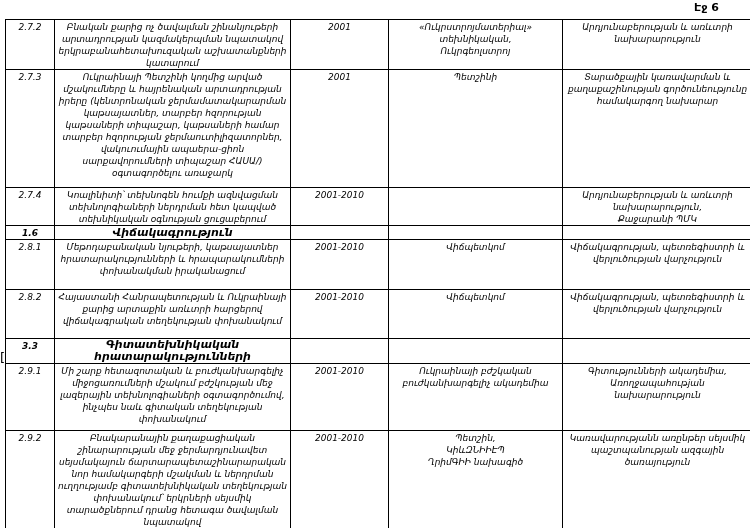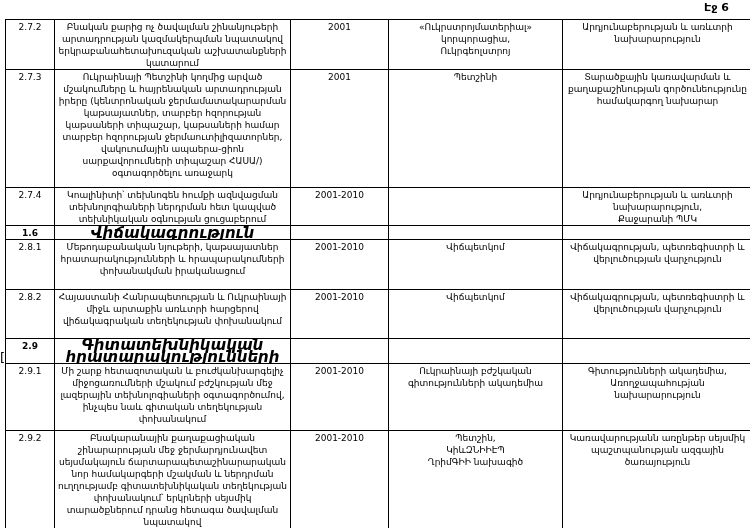--- a/index.html
+++ b/index.html
@@ -11,21 +11,21 @@
     width: 750px;
     height: 528px;
     overflow: hidden;
     position: relative;
     font-family: "DejaVu Sans", sans-serif;
     color: #000;
   }
   .page-number {
     position: absolute;
     top: 1px;
-    right: 21px;
+    right: 31px;
     font-size: 11px;
     font-weight: bold;
   }
   .artifact {
     position: absolute;
     left: 0px;
     top: 350px;
     font-size: 13px;
     color: #000;
   }
@@ -37,51 +37,52 @@
   }
   table.plan td {
     border: 1px solid #000;
     vertical-align: top;
     text-align: center;
     font-size: 9px;
     line-height: 12px;
     padding: 1px 2px 0 2px;
     white-space: pre-line;
     overflow: hidden;
+    font-style: italic;
   }
   td.c-num      { width: 44px; }
   td.c-desc     { width: 231px; }
   td.c-date     { width: 93px; }
   td.c-partner  { width: 169px; }
   td.c-ministry { width: 185px; }
   tr.section-row td {
     font-weight: bold;
   }
   tr.section-row td.c-desc {
     font-style: italic;
-    font-size: 15px;
+    font-size: 11px;
     vertical-align: middle;
     padding-top: 0;
     text-align: center;
   }
 </style>
 </head>
 <body>
 
 <div class="page-number">Էջ 6</div>
 <div class="artifact">[</div>
 
 <table class="plan">
   <tbody>
     <tr class="row" style="height:48px;">
       <td class="c-num">2.7.2</td>
       <td class="c-desc">Բնական քարից ոչ ծավալման շինանյութերի արտադրության կազմակերպման նպատակով երկրաբանահետախուզական աշխատանքների կատարում</td>
       <td class="c-date">2001</td>
       <td class="c-partner">«Ուկրստրոյմատերիալ»
-կորպորացիա,
+տեխնիկական,
 Ուկրգեոլստրոյ</td>
       <td class="c-ministry">Արդյունաբերության և առևտրի նախարարություն</td>
     </tr>
     <tr class="row" style="height:118px;">
       <td class="c-num">2.7.3</td>
       <td class="c-desc">Ուկրաինայի Պետշինի կողմից արված մշակումները և հայրենական արտադրության իրերը (կենտրոնական ջերմամատակարարման կաթսայատներ, տարբեր հզորության կաթսաների տիպաշար, կաթսաների համար տարբեր հզորության ջերմաուտիլիզատորներ, վակուումային ապաերա-ցիոն սարքավորումների տիպաշար ՀԱՍԱ/) օգտագործելու առաջարկ</td>
       <td class="c-date">2001</td>
       <td class="c-partner">Պետշինի</td>
       <td class="c-ministry">Տարածքային կառավարման և քաղաքաշինության գործունեությունը համակարգող նախարար</td>
     </tr>
@@ -102,38 +103,38 @@
     </tr>
     <tr class="row" style="height:50px;">
       <td class="c-num">2.8.1</td>
       <td class="c-desc">Մեթոդաբանական նյութերի, կաթսայատներ հրատարակությունների և հրապարակումների փոխանակման իրականացում</td>
       <td class="c-date">2001-2010</td>
       <td class="c-partner">Վիճպետկոմ</td>
       <td class="c-ministry">Վիճակագրության, պետռեգիստրի և վերլուծության վարչություն</td>
     </tr>
     <tr class="row" style="height:49px;">
       <td class="c-num">2.8.2</td>
-      <td class="c-desc">Հայաստանի Հանրապետության և Ուկրաինայի միջև արտաքին առևտրի հարցերով վիճակագրական տեղեկության փոխանակում</td>
+      <td class="c-desc">Հայաստանի Հանրապետության և Ուկրաինայի քարից արտաքին առևտրի հարցերով վիճակագրական տեղեկության փոխանակում</td>
       <td class="c-date">2001-2010</td>
       <td class="c-partner">Վիճպետկոմ</td>
       <td class="c-ministry">Վիճակագրության, պետռեգիստրի և վերլուծության վարչություն</td>
     </tr>
     <tr class="row section-row" style="height:13px;">
-      <td class="c-num">2.9</td>
+      <td class="c-num">3.3</td>
       <td class="c-desc">Գիտատեխնիկական հրատարակությունների</td>
       <td class="c-date"></td>
       <td class="c-partner"></td>
       <td class="c-ministry"></td>
     </tr>
     <tr class="row" style="height:67px;">
       <td class="c-num">2.9.1</td>
       <td class="c-desc">Մի շարք հետազոտական և բուժկանխարգելիչ միջոցառումների մշակում բժշկության մեջ լազերային տեխնոլոգիաների օգտագործումով, ինչպես նաև գիտական տեղեկության փոխանակում</td>
       <td class="c-date">2001-2010</td>
       <td class="c-partner">Ուկրաինայի բժշկական
-գիտությունների ակադեմիա</td>
+բուժկանխարգելիչ ակադեմիա</td>
       <td class="c-ministry">Գիտությունների ակադեմիա,
 Առողջապահութjան
 նախարարություն</td>
     </tr>
     <tr class="row" style="height:113px;">
       <td class="c-num">2.9.2</td>
       <td class="c-desc">Բնակարանային քաղաքացիական շինարարության մեջ ջերմարդյունավետ սեյսմակայուն ճարտարապետաշինարարական նոր համակարգերի մշակման և ներդրման ուղղությամբ գիտատեխնիկական տեղեկության փոխանակում՝ երկրների սեյսմիկ տարածքներում դրանց հետագա ծավալման նպատակով</td>
       <td class="c-date">2001-2010</td>
       <td class="c-partner">Պետշին,
 ԿիևԶՆԻԻԷՊ

